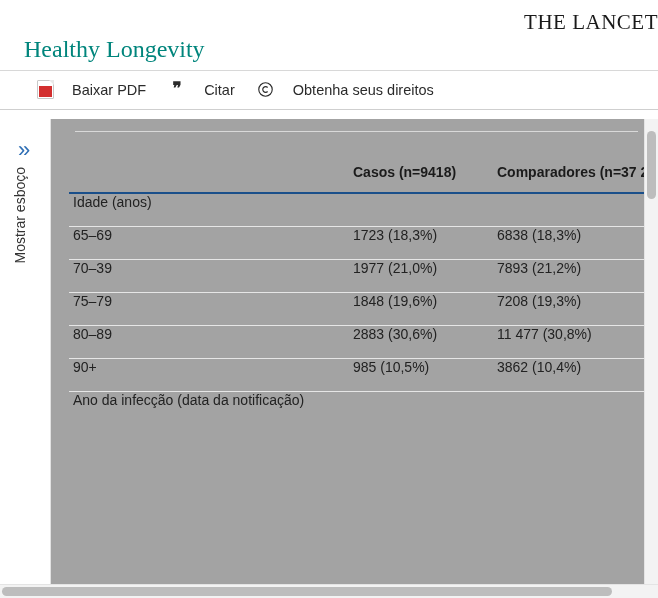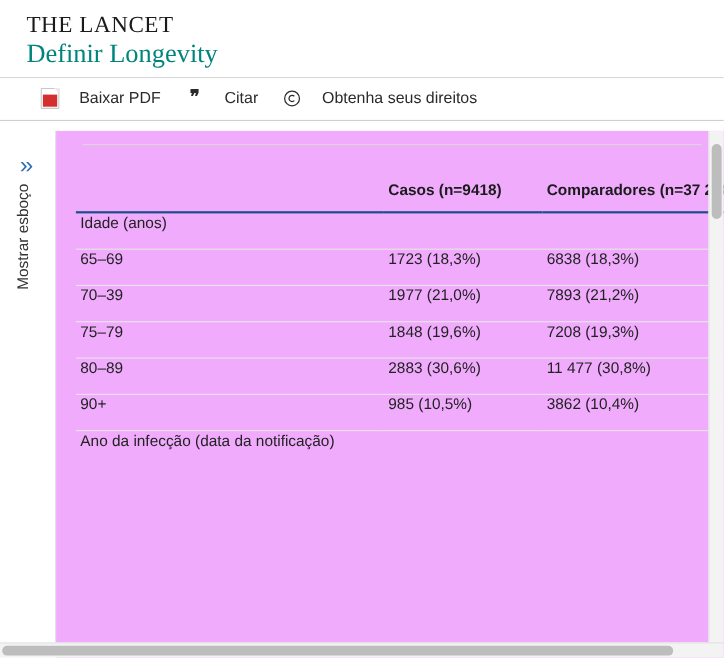--- a/index.html
+++ b/index.html
@@ -20,20 +20,21 @@
   .masthead {
     padding: 10px 0 6px 24px;
     background: #ffffff;
   }
   .masthead-line1 {
     font-family: "Liberation Serif", serif;
     font-size: 21px;
     letter-spacing: 0.5px;
     color: #1a1a1a;
     line-height: 1.15;
+    text-align: right;
   }
   .masthead-line2 {
     font-family: "Liberation Serif", serif;
     font-size: 24px;
     color: #00857c;
     line-height: 1.2;
     margin-top: 1px;
   }
 
   
@@ -130,21 +131,21 @@
     cursor: pointer;
   }
 
   
   .content {
     position: absolute;
     left: 51px;
     right: 0;
     top: 119px;
     bottom: 0;
-    background: #f0abfc;
+    background: #a3a3a3;
     overflow: hidden;
   }
   .content-inner {
     padding: 0 14px 0 18px;
   }
   .top-rule {
     height: 1px;
     background: #d9d9d9;
     margin: 12px 6px 0 6px;
   }
@@ -216,21 +217,21 @@
     height: 9px;
     background: #bdbdbd;
     border-radius: 5px;
   }
 </style>
 </head>
 <body>
 
 <div class="masthead">
   <div class="masthead-line1">THE LANCET</div>
-  <div class="masthead-line2">Definir Longevity</div>
+  <div class="masthead-line2">Healthy Longevity</div>
 </div>
 
 <div class="toolbar">
 
   <div class="tool">
     <span class="ico">
         <span class="pdf-ico"></span>
       </span>
     <span class="label">Baixar PDF</span>
   </div>

